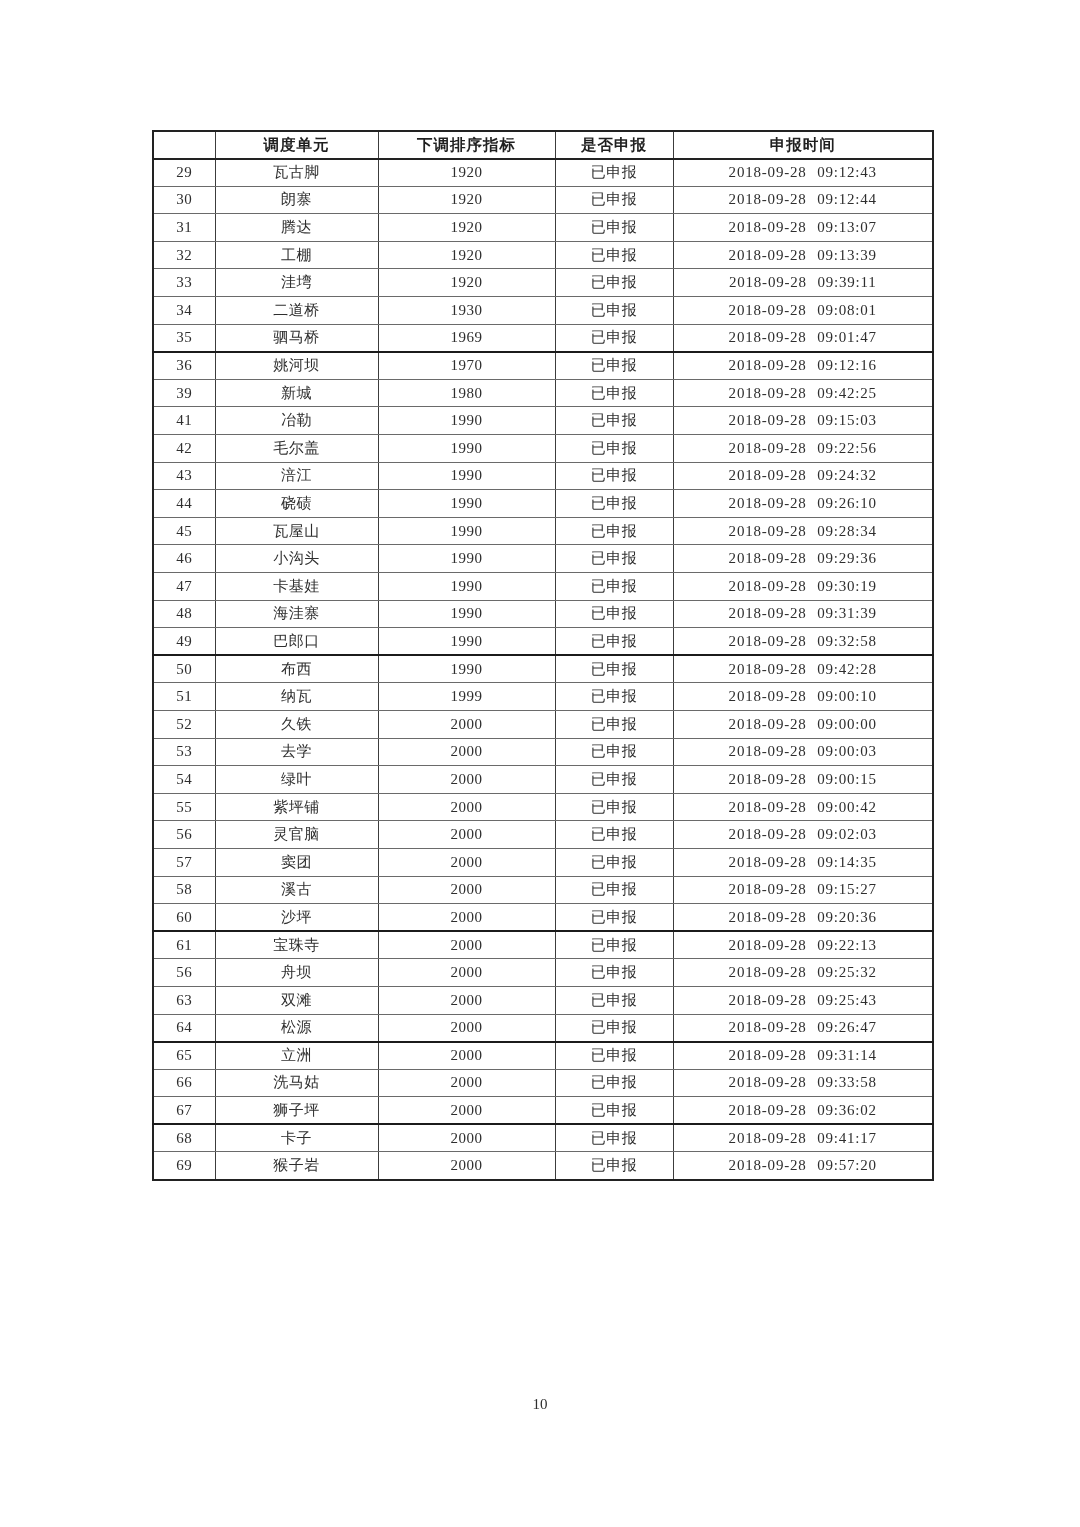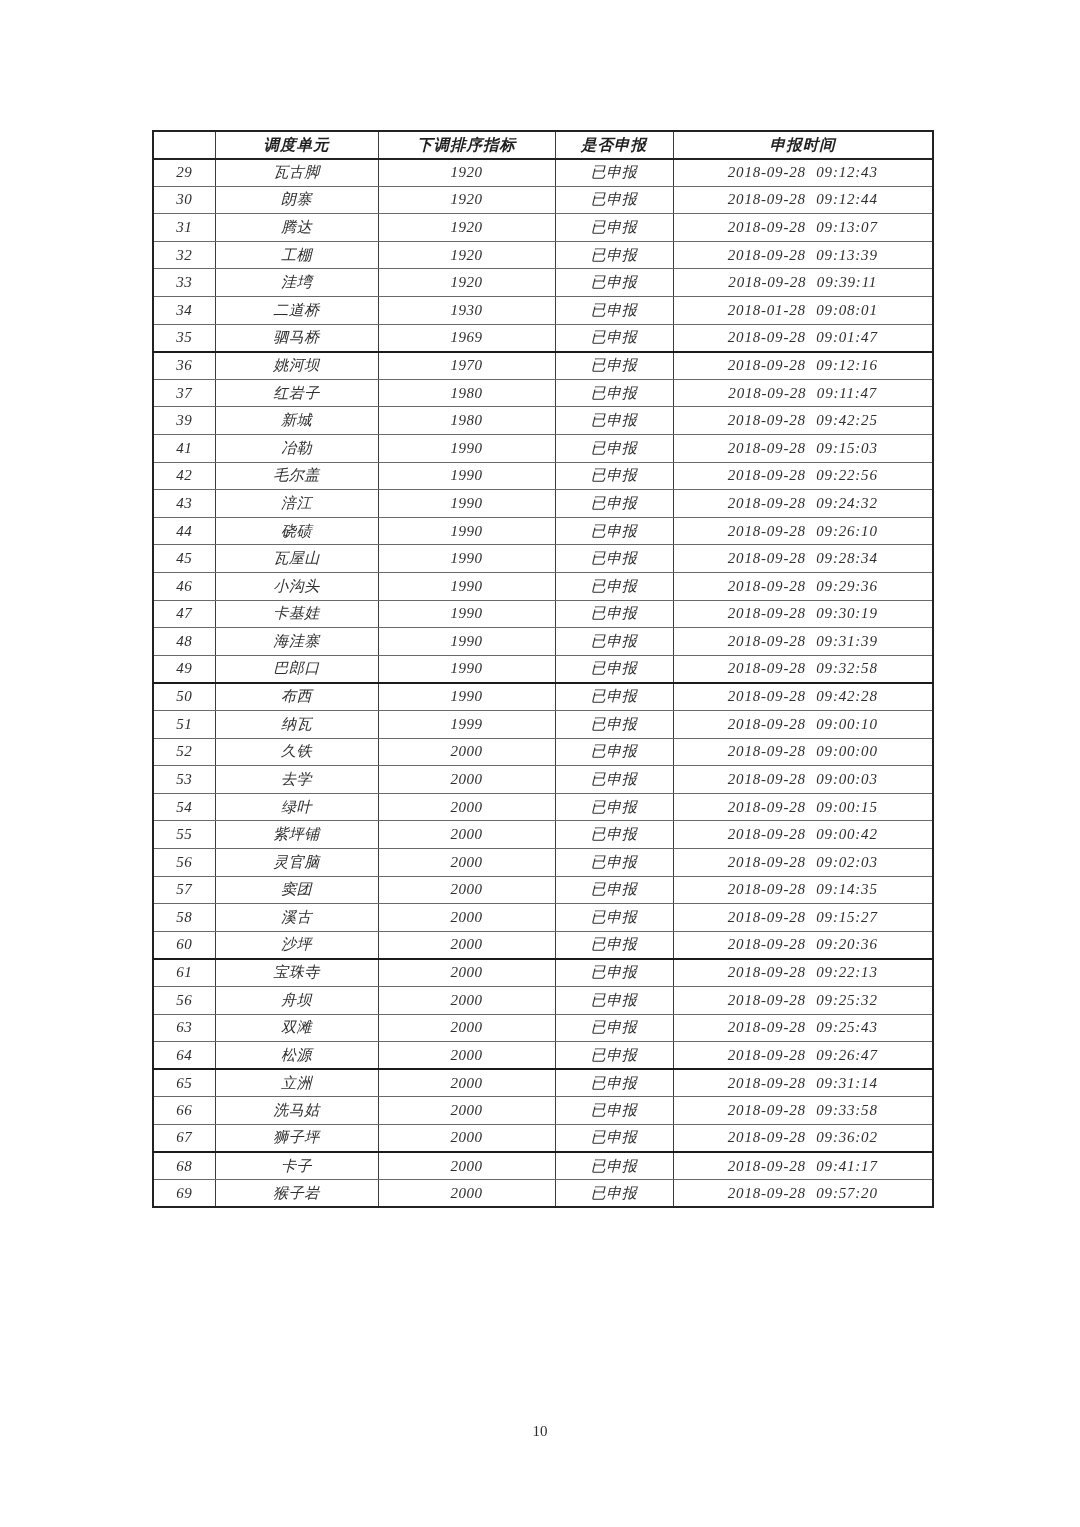--- a/index.html
+++ b/index.html
@@ -17,21 +17,20 @@
     overflow: hidden;
   }
   .report-table {
     position: absolute;
     left: 152px;
     top: 130px;
     width: 780px;
     border-collapse: collapse;
     table-layout: fixed;
     border: 2px solid #222222;
-    font-style: italic;
   }
   .report-table col.c-no    { width: 62px;  }
   .report-table col.c-name  { width: 163px; }
   .report-table col.c-index { width: 177px; }
   .report-table col.c-decl  { width: 118px; }
   .report-table col.c-time  { width: 260px; }
   .report-table th, .report-table td {
     border-left: 1px solid #3c3c3c;
     border-right: 1px solid #3c3c3c;
     border-top: 1px solid #6a6a6a;
@@ -61,21 +60,20 @@
     letter-spacing: 0.8px;
   }
   .page-number {
     position: absolute;
     top: 1396px;
     left: 0;
     width: 100%;
     text-align: center;
     font-size: 15px;
     color: #2e2e2e;
-    margin-top: 27px;
   }
 </style>
 </head>
 <body>
 
 <div class="page">
 
   <table class="report-table">
     <colgroup>
       <col class="c-no">
@@ -127,44 +125,37 @@
           <td>洼塆</td>
           <td>1920</td>
           <td>已申报</td>
           <td class="time-cell">2018-09-28 09:39:11</td>
         </tr>
         <tr>
           <td>34</td>
           <td>二道桥</td>
           <td>1930</td>
           <td>已申报</td>
-          <td class="time-cell">2018-01-28 09:08:01</td>
+          <td class="time-cell">2018-09-28 09:08:01</td>
         </tr>
         <tr>
           <td>35</td>
           <td>驷马桥</td>
           <td>1969</td>
           <td>已申报</td>
           <td class="time-cell">2018-09-28 09:01:47</td>
         </tr>
         <tr class="thick-top">
           <td>36</td>
           <td>姚河坝</td>
           <td>1970</td>
           <td>已申报</td>
           <td class="time-cell">2018-09-28 09:12:16</td>
         </tr>
         <tr>
-          <td>37</td>
-          <td>红岩子</td>
-          <td>1980</td>
-          <td>已申报</td>
-          <td class="time-cell">2018-09-28 09:11:47</td>
-        </tr>
-        <tr>
           <td>39</td>
           <td>新城</td>
           <td>1980</td>
           <td>已申报</td>
           <td class="time-cell">2018-09-28 09:42:25</td>
         </tr>
         <tr>
           <td>41</td>
           <td>冶勒</td>
           <td>1990</td>

